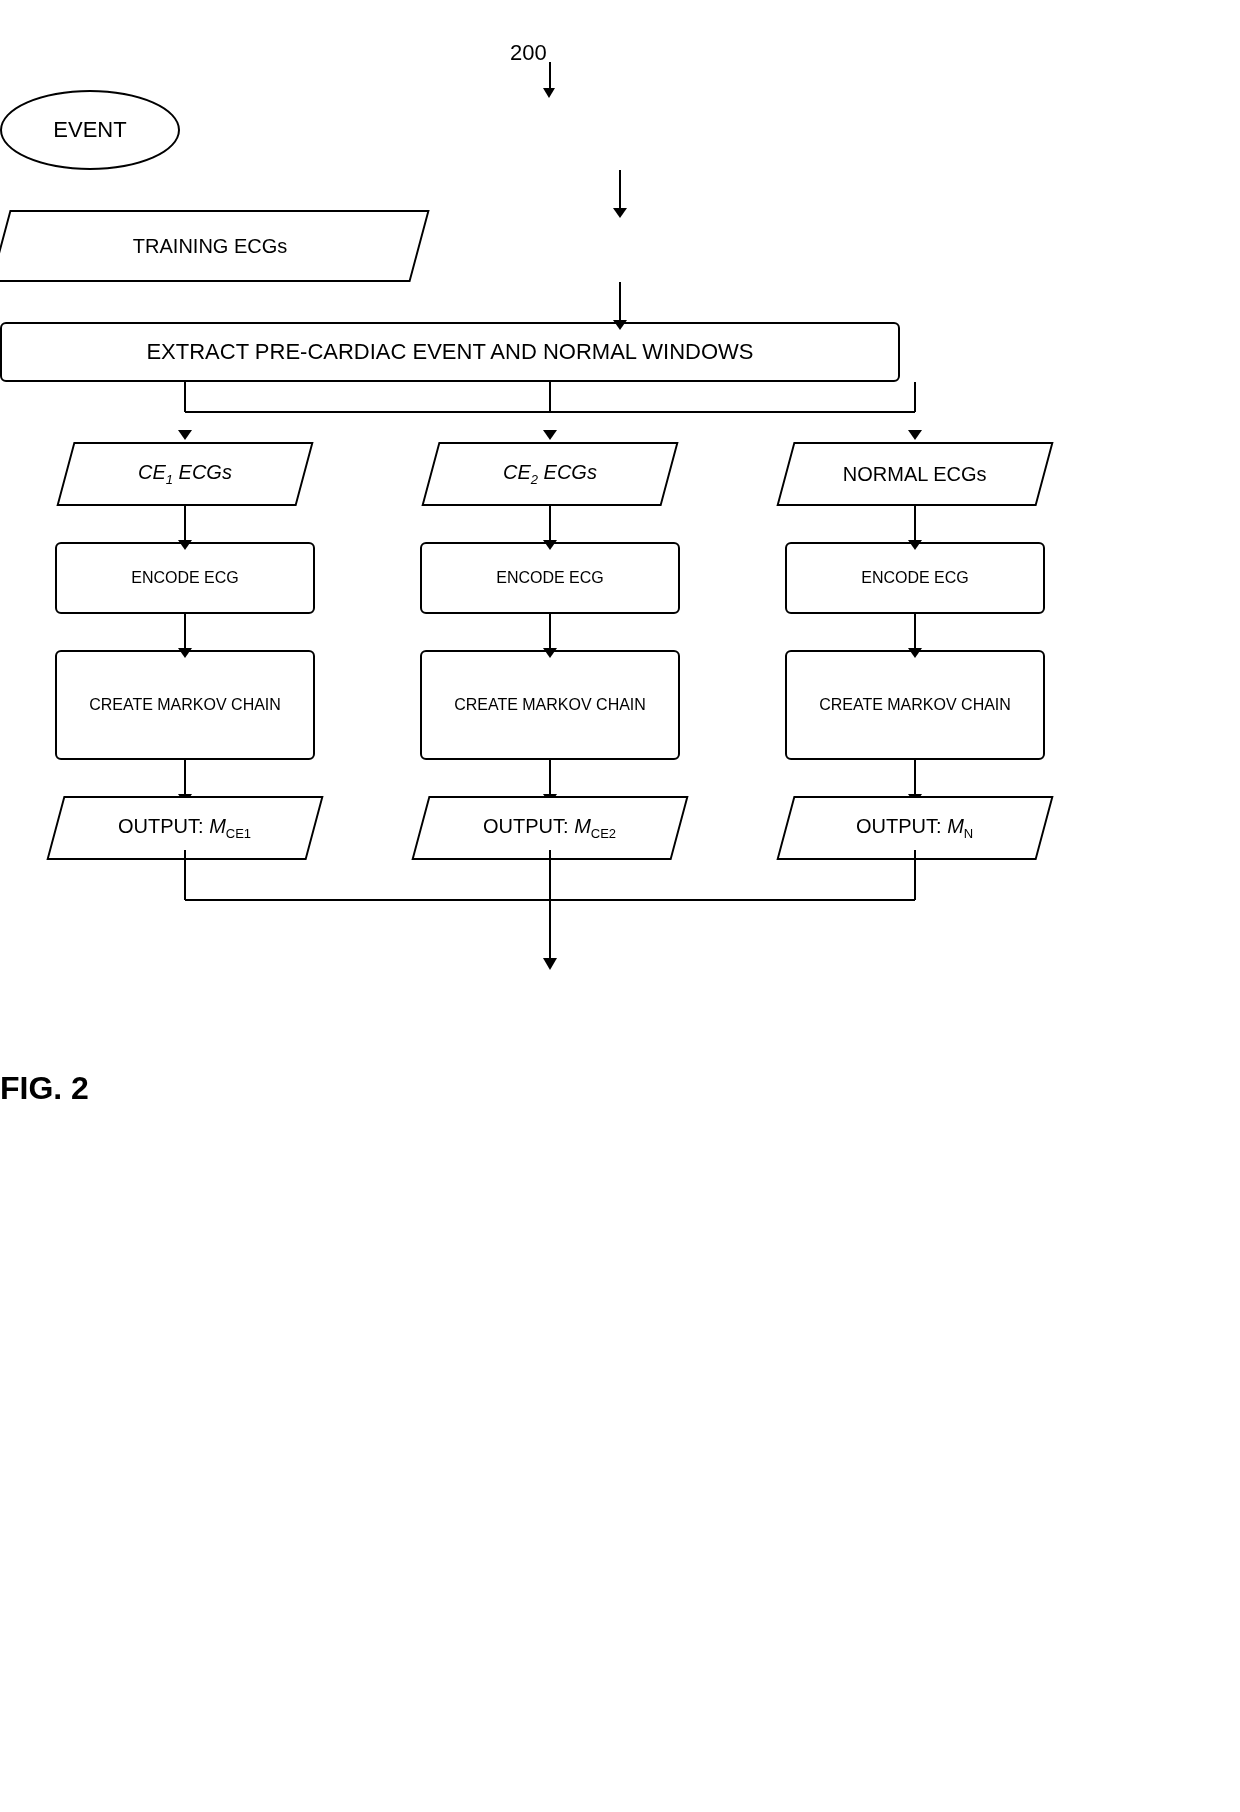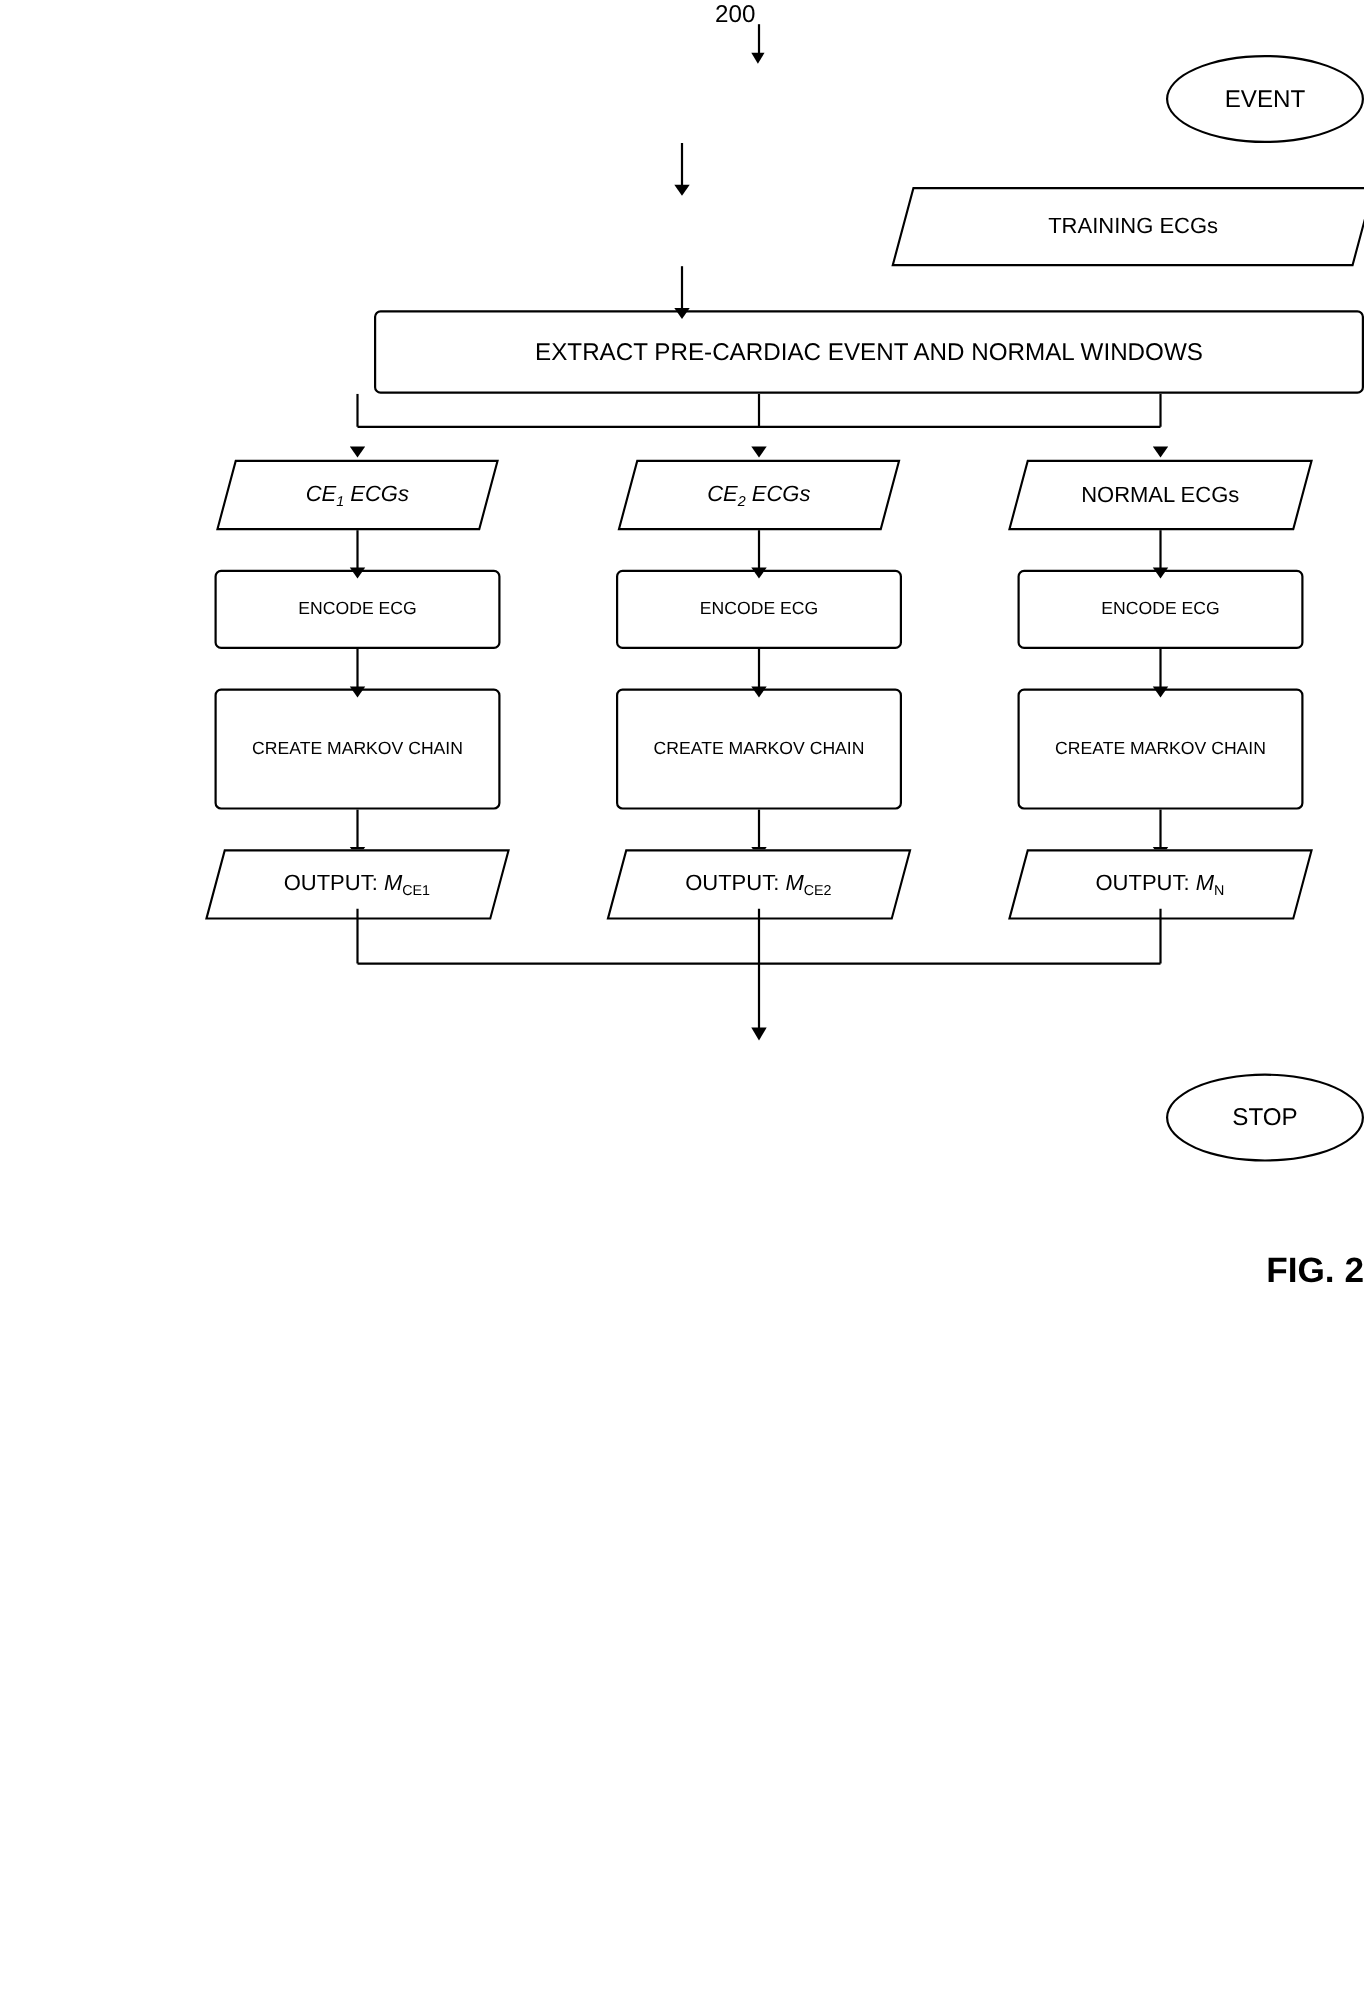--- a/index.html
+++ b/index.html
@@ -8,21 +8,22 @@
       font-family: Arial, Helvetica, sans-serif;
       width: 1240px;
       min-height: 1812px;
       position: relative;
       overflow-x: hidden;
     }
 
     .diagram-container {
       display: flex;
       flex-direction: column;
-      align-items: flex-end;
+      align-items: flex-start;
+      padding-top: 40px;
       position: relative;
     }
 
     
     .fig-label {
       font-size: 32px;
       font-weight: bold;
       margin-top: 71px;
     }
 
@@ -108,21 +109,21 @@
   </div>
 
   <div class="parallelogram" style="width:420px; height:72px;">
     <span class="parallelogram-text">TRAINING ECGs</span>
   </div>
 
   <div style="height:40px; width:2px; background:#000; position:relative; margin:0 auto;">
     <div style="position:absolute; bottom:-8px; left:50%; transform:translateX(-50%); border-left:7px solid transparent; border-right:7px solid transparent; border-top:10px solid #000;"></div>
   </div>
 
-  <div class="rectangle" style="width:900px; height:76px; font-size:22px;">
+  <div class="rectangle" style="width:900px; height:60px; font-size:22px;">
     <span>EXTRACT PRE-CARDIAC EVENT AND NORMAL WINDOWS</span>
   </div>
 
   <div style="position:relative; width:1100px;">
 
     <svg style="position:absolute; top:0; left:0; width:1100px; height:60px; pointer-events:none;">
 
       <line x1="185" y1="30" x2="915" y2="30" stroke="#000" stroke-width="2"></line>
 
       <line x1="185" y1="0" x2="185" y2="30" stroke="#000" stroke-width="2"></line>
@@ -257,21 +258,18 @@
 
       <line x1="550" y1="50" x2="550" y2="110" stroke="#000" stroke-width="2"></line>
 
       <polygon points="543,108 557,108 550,120" fill="#000"></polygon>
     </svg>
 
   </div>
 
   <div style="height:130px;"></div>
 
-  <div class="ellipse" style="width:180px; height:80px; margin-top:10px;">
-    <span>STOP</span>
-  </div>
 
   <div style="margin-top:80px;">
     <span class="fig-label">FIG. 2</span>
   </div>
 
 </div>
 
 </body></html>

